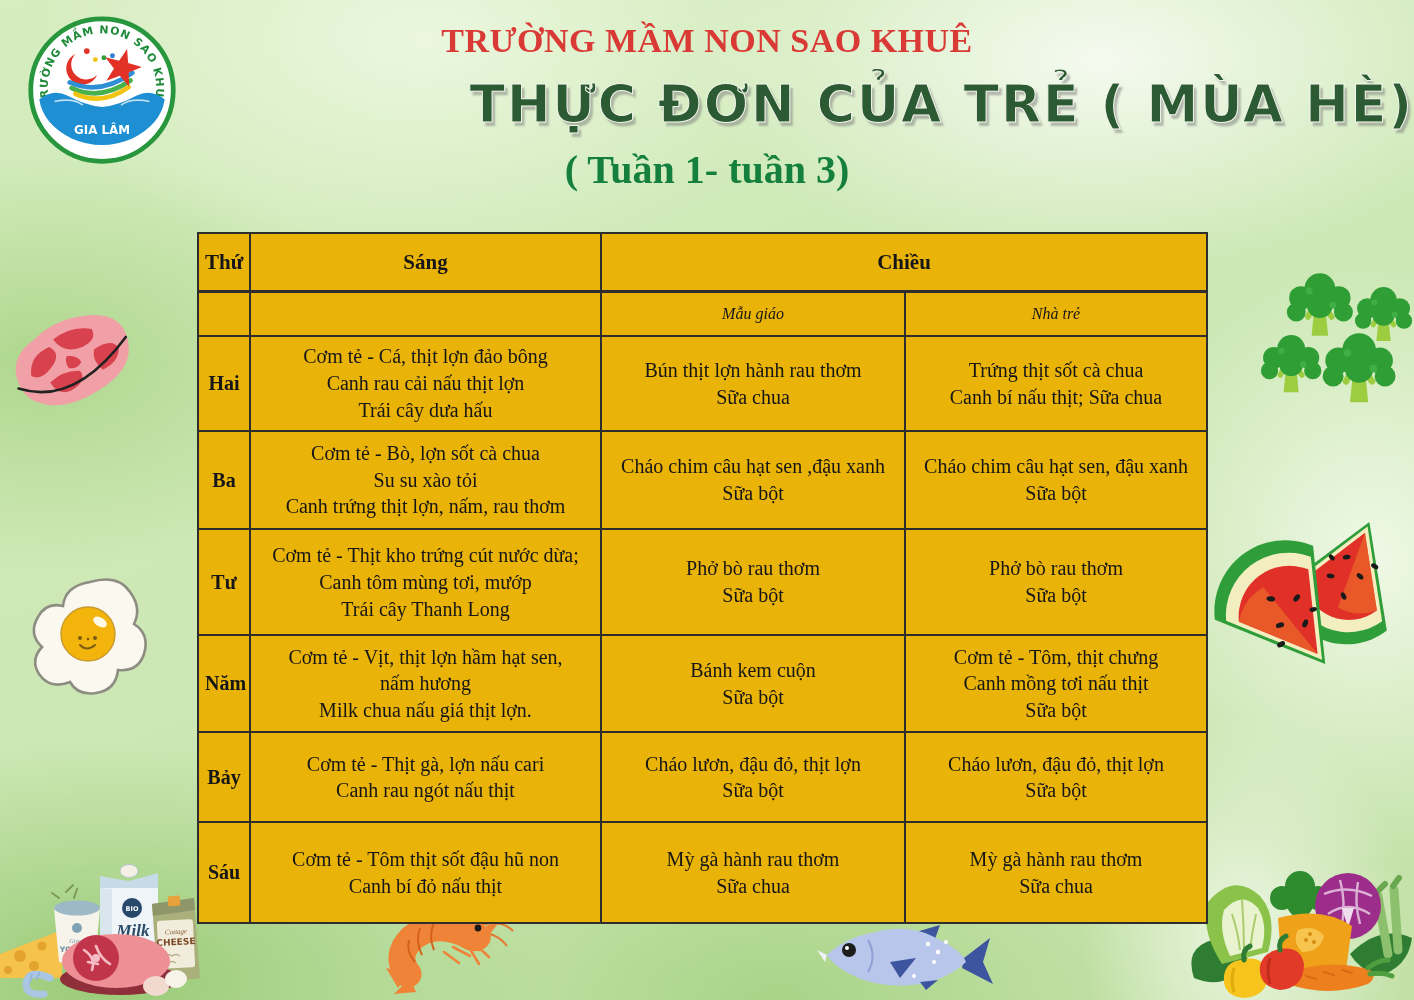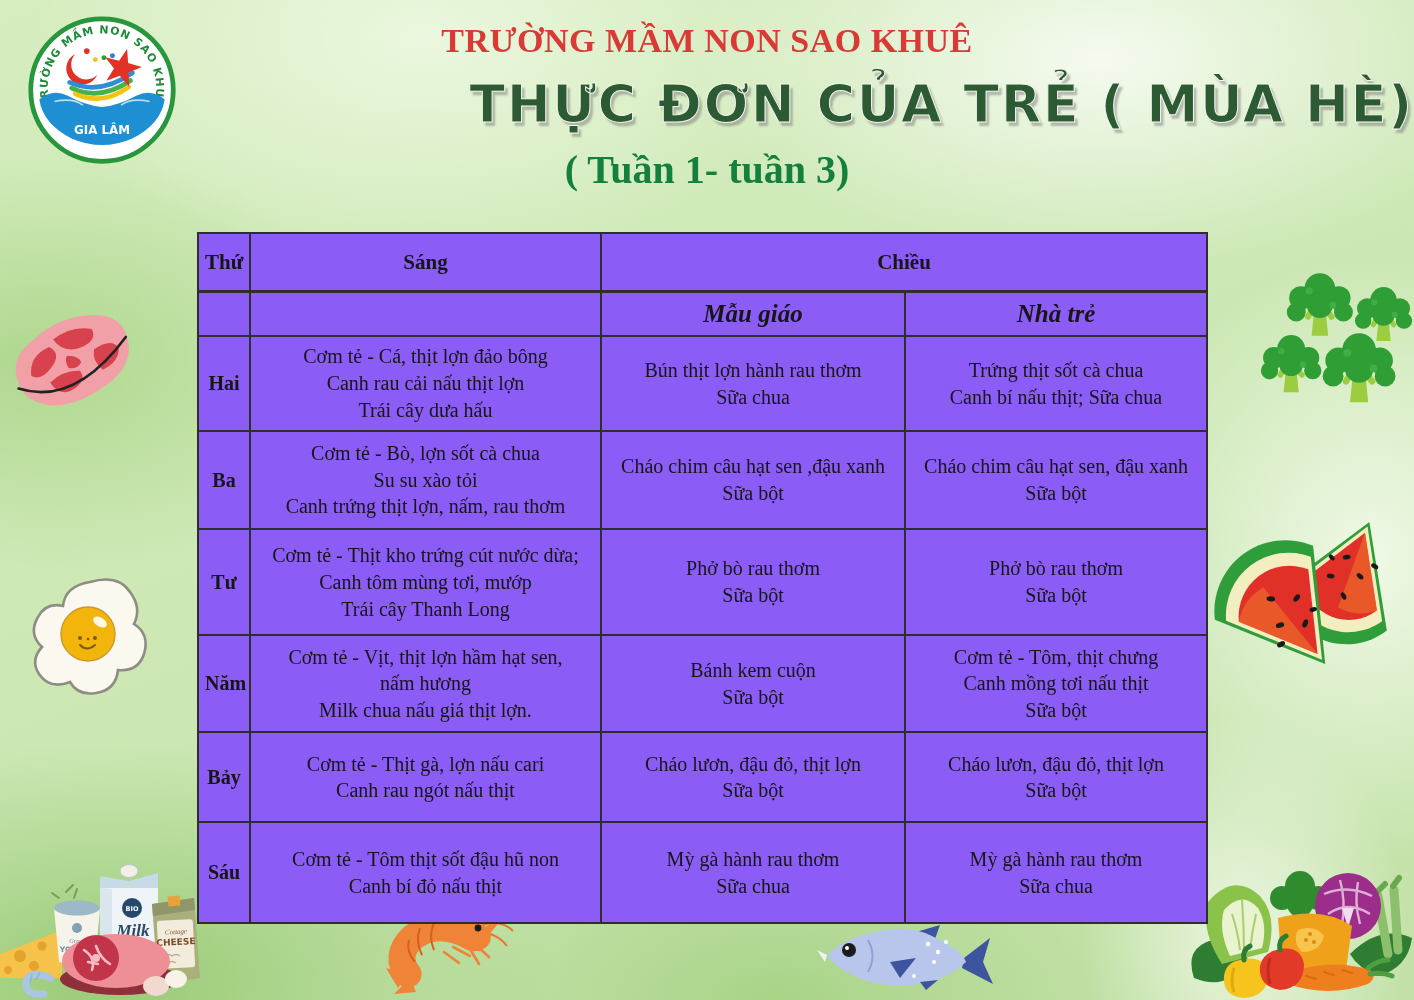--- a/index.html
+++ b/index.html
@@ -32,28 +32,28 @@
     text-shadow:3px 4px 2px rgba(110,110,110,.45);
   }
   .week-range{
     left:0;right:0;top:146px;text-align:center;
     font-size:40px;font-weight:bold;color:#15803d;
   }
   
   .menu-wrap{left:197px;top:232px;width:1009px;z-index:2;}
   table.menu{
     border-collapse:collapse;table-layout:fixed;width:1009px;
-    background:#8b5cf6;color:#161616;
+    background:#eab308;color:#161616;
   }
   table.menu td{
     border:2px solid #2e2e2e;text-align:center;vertical-align:middle;
     padding:2px 6px;white-space:pre-line;font-size:20px;line-height:1.34;
   }
   tr.h1 td{font-weight:bold;font-size:21px;border-bottom-width:3px;}
-  tr.h2 td{font-weight:bold;font-style:italic;font-size:25px;}
+  tr.h2 td{font-weight:normal;font-style:italic;font-size:16px;}
   td.day{font-weight:bold;font-size:21px;padding:2px 2px;}
   
   svg.deco{position:absolute;z-index:1;overflow:visible;}
 </style>
 </head>
 <body>
 
 <div class="abs school-name">TRƯỜNG MẦM NON SAO KHUÊ</div>
 <div class="abs menu-title">THỰC ĐƠN CỦA TRẺ ( MÙA HÈ)</div>
 <div class="abs week-range">( Tuần 1- tuần 3)</div>

